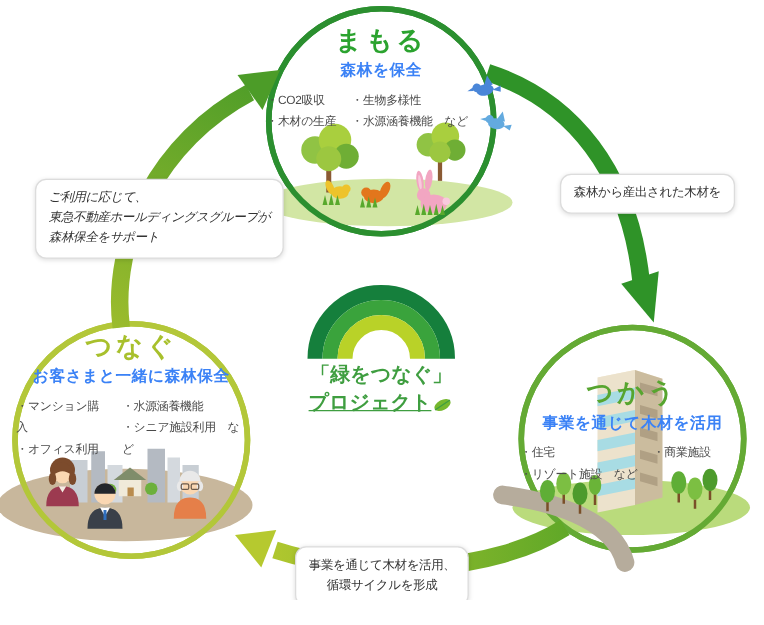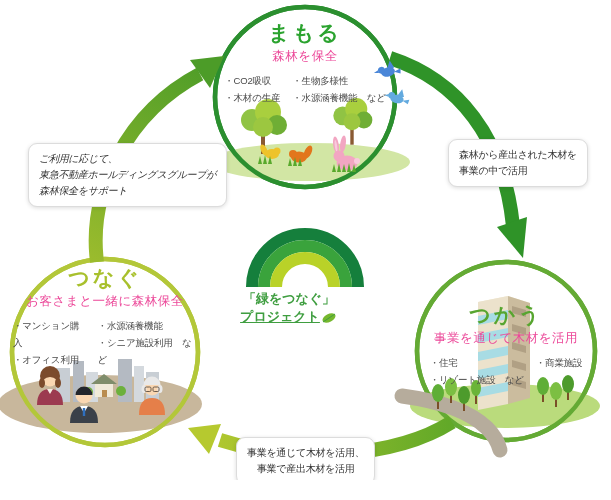--- a/index.html
+++ b/index.html
@@ -4,34 +4,34 @@
 <style>
   html,body{margin:0;padding:0;background:#fff;}
   #stage{
     position:relative;width:611px;height:480px;background:#fff;overflow:hidden;
     font-family:"Liberation Sans","DejaVu Sans",sans-serif;
   }
   #diagram-svg{position:absolute;left:0;top:0;z-index:1;}
   .overlay{position:absolute;z-index:2;}
   .node-text{text-align:center;}
   .node-title{font-size:21px;font-weight:bold;letter-spacing:3px;line-height:1.1;}
-  .node-sub{font-size:12.5px;font-weight:normal;color:#ec4899;margin-top:4px;letter-spacing:0.5px;}
-  .bullets{display:flex;justify-content:center;gap:12px;margin-top:7px;
+  .node-sub{font-size:12.5px;font-weight:bold;color:#3b82f6;margin-top:4px;letter-spacing:0.5px;}
+  .bullets{display:flex;gap:12px;margin-top:7px;
            font-size:9.5px;color:#4a4a4a;line-height:1.8;text-align:left;letter-spacing:-0.2px;}
   .title-mamoru{color:#2ba32f;}
   .title-tsunagu{color:#a8c02c;}
   .title-tsukau{color:#57a52f;}
   .callout{
     position:absolute;z-index:3;background:#fff;border:1px solid #dcdcdc;border-radius:9px;
     box-shadow:0 1px 4px rgba(0,0,0,.14);padding:7px 10px;
     font-size:10px;color:#333;line-height:1.6;letter-spacing:-0.3px;white-space:nowrap;
   }
   #logo-text{
-    left:212px;top:290px;width:154px;text-align:center;color:#3f9e40;
-    font-weight:bold;font-size:13px;line-height:1.35;letter-spacing:0px;
+    left:228px;top:290px;width:154px;text-align:center;color:#3f9e40;
+    font-weight:bold;font-size:16px;line-height:1.35;letter-spacing:0px;
   }
   #logo-line2-wrap{display:flex;align-items:center;justify-content:center;text-decoration:underline;}
   .leaf-inline{margin-left:1px;margin-bottom:-2px;}
 </style>
 </head>
 <body>
 
 <div id="stage">
 
   <svg id="diagram-svg" width="611" height="500" viewBox="0 0 611 500">
@@ -288,21 +288,20 @@
   </div>
 
   <div class="callout" style="left:28px;top:143px;font-style:italic;">
     <div>ご利用に応じて、</div>
     <div>東急不動産ホールディングスグループが</div>
     <div>森林保全をサポート</div>
   </div>
 
   <div class="callout" style="left:448px;top:139px;">
     <div>森林から産出された木材を</div>
-    <div>事業の中で活用</div>
   </div>
 
   <div class="callout" style="left:236px;top:437px;text-align:center;">
     <div>事業を通じて木材を活用、</div>
-    <div>事業で産出木材を活用</div>
+    <div>循環サイクルを形成</div>
   </div>
 
 </div>
 
 </body></html>

